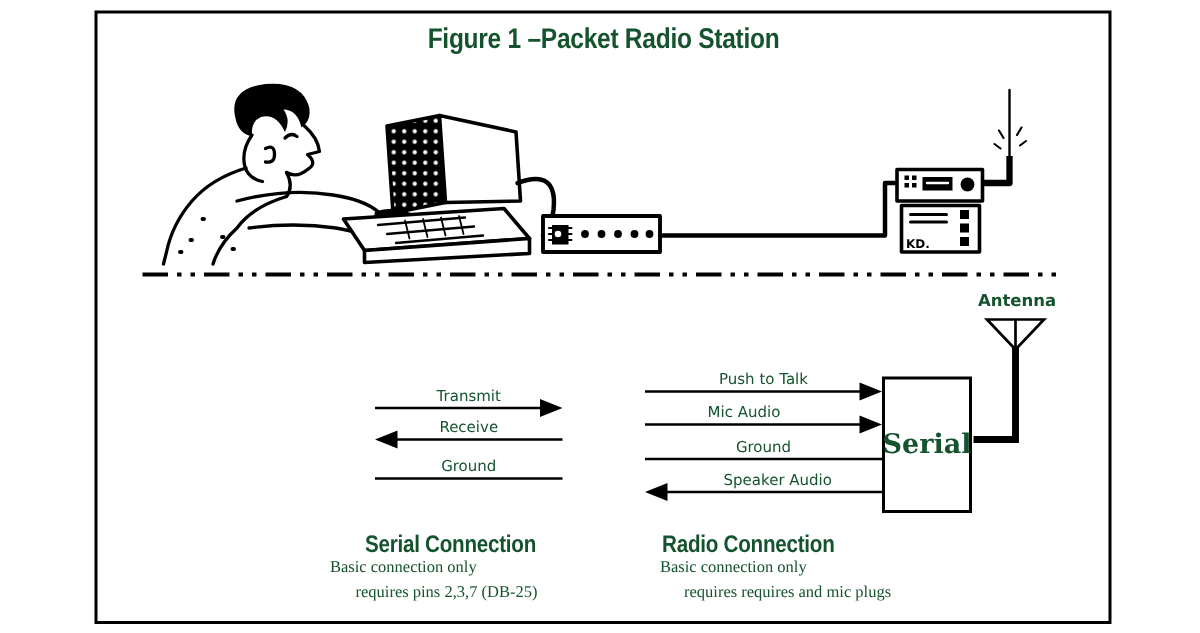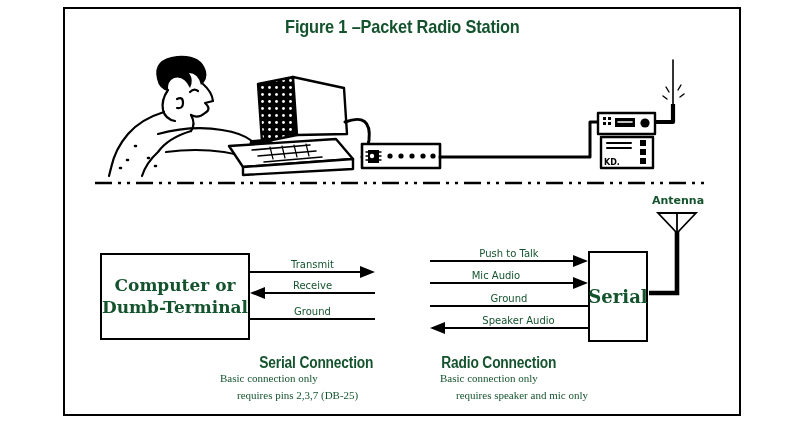--- a/index.html
+++ b/index.html
@@ -155,48 +155,42 @@
       </g>
     </g>
 
     <g stroke="#000" fill="#fff">
       <path d="M649 293 L677 293 L677 215" stroke-width="4.6" fill="none" stroke-linecap="butt"></path>
       <polygon points="658,213 696,213 677,233" stroke-width="1.8" fill="#fff"></polygon>
       <path d="M677 213 L677 233" stroke-width="1.8"></path>
     </g>
   </svg>
 
-  <div class="box box-lg" style="left:100px;top:253px;width:146px;height:83px;">
-    <div>
-      <div>Computer or</div>
-      <div>Dumb-Terminal</div>
-    </div>
-  </div>
 
 
   <div class="box box-sm" style="left:588px;top:251px;width:56px;height:87px;">
     <span>Serial</span>
   </div>
 
   <div class="wire-label" style="left:250px;top:280px;width:125px;">Receive</div>
   <div class="wire-label" style="left:250px;top:259px;width:125px;">Transmit</div>
   <div class="wire-label" style="left:250px;top:306px;width:125px;">Ground</div>
 
   <div class="wire-label" style="left:430px;top:248px;width:158px;">Push to Talk</div>
   <div class="wire-label" style="left:430px;top:270px;width:132px;">Mic Audio</div>
   <div class="wire-label" style="left:430px;top:293px;width:158px;">Ground</div>
   <div class="wire-label" style="left:430px;top:315px;width:177px;">Speaker Audio</div>
 
   <div class="ant-label" style="left:645px;top:194px;width:66px;">Antenna</div>
 
-  <div class="note-head-wrap" style="left:224px;top:353px;width:185px;">
+  <div class="note-head-wrap" style="left:208px;top:353px;width:185px;">
     <span class="condensed note-head">Serial Connection</span>
   </div>
   <div class="note-line" style="left:220px;top:372px;">Basic connection only</div>
   <div class="note-line" style="left:237px;top:389px;">requires pins 2,3,7 (DB-25)</div>
 
   <div class="note-head-wrap" style="left:420px;top:353px;width:158px;">
     <span class="condensed note-head">Radio Connection</span>
   </div>
   <div class="note-line" style="left:440px;top:372px;">Basic connection only</div>
-  <div class="note-line" style="left:456px;top:389px;">requires speaker and mic only</div>
+  <div class="note-line" style="left:456px;top:389px;">requires requires and mic plugs</div>
 
 </div>
 
 </body></html>

